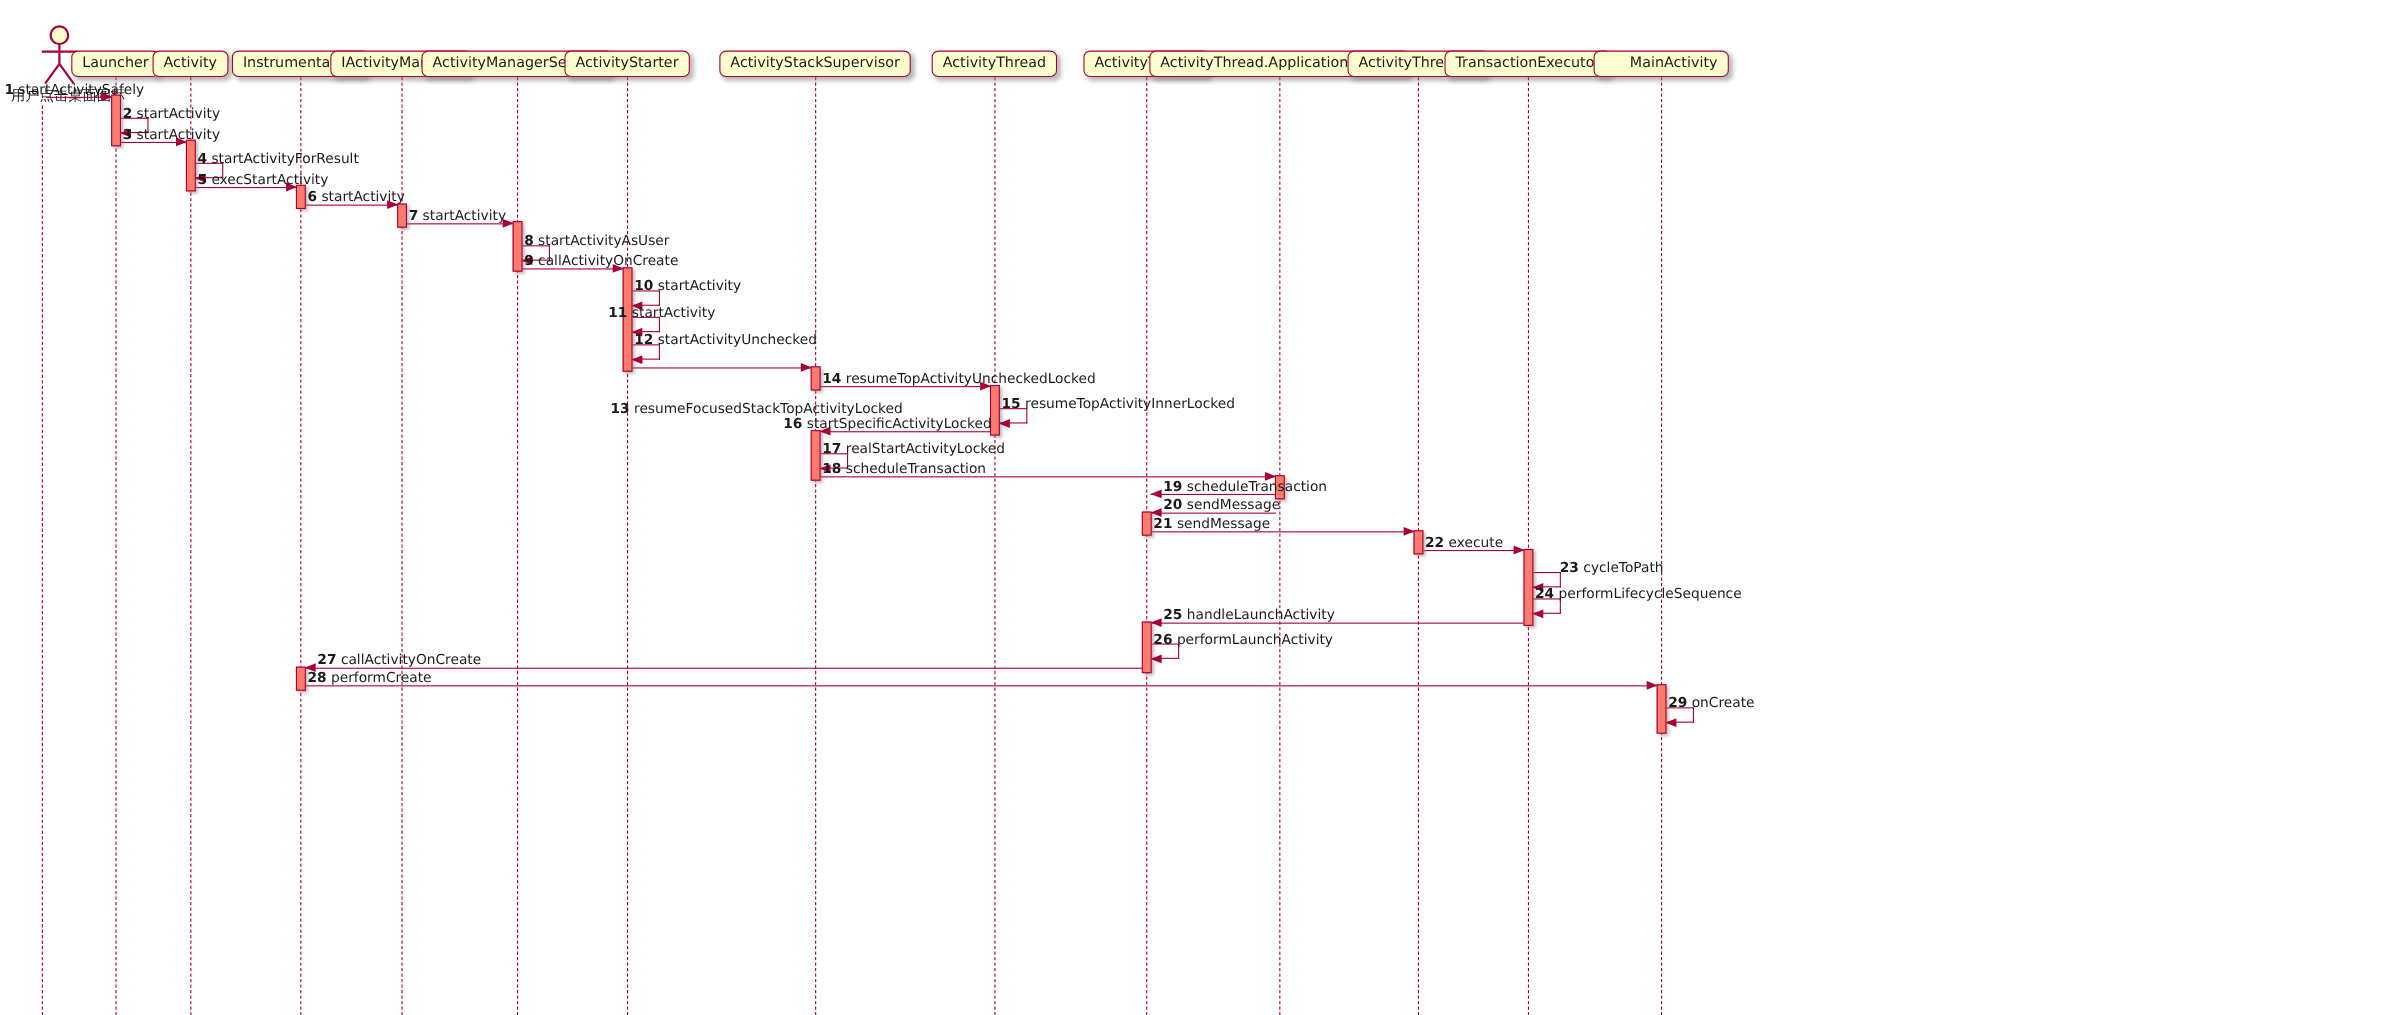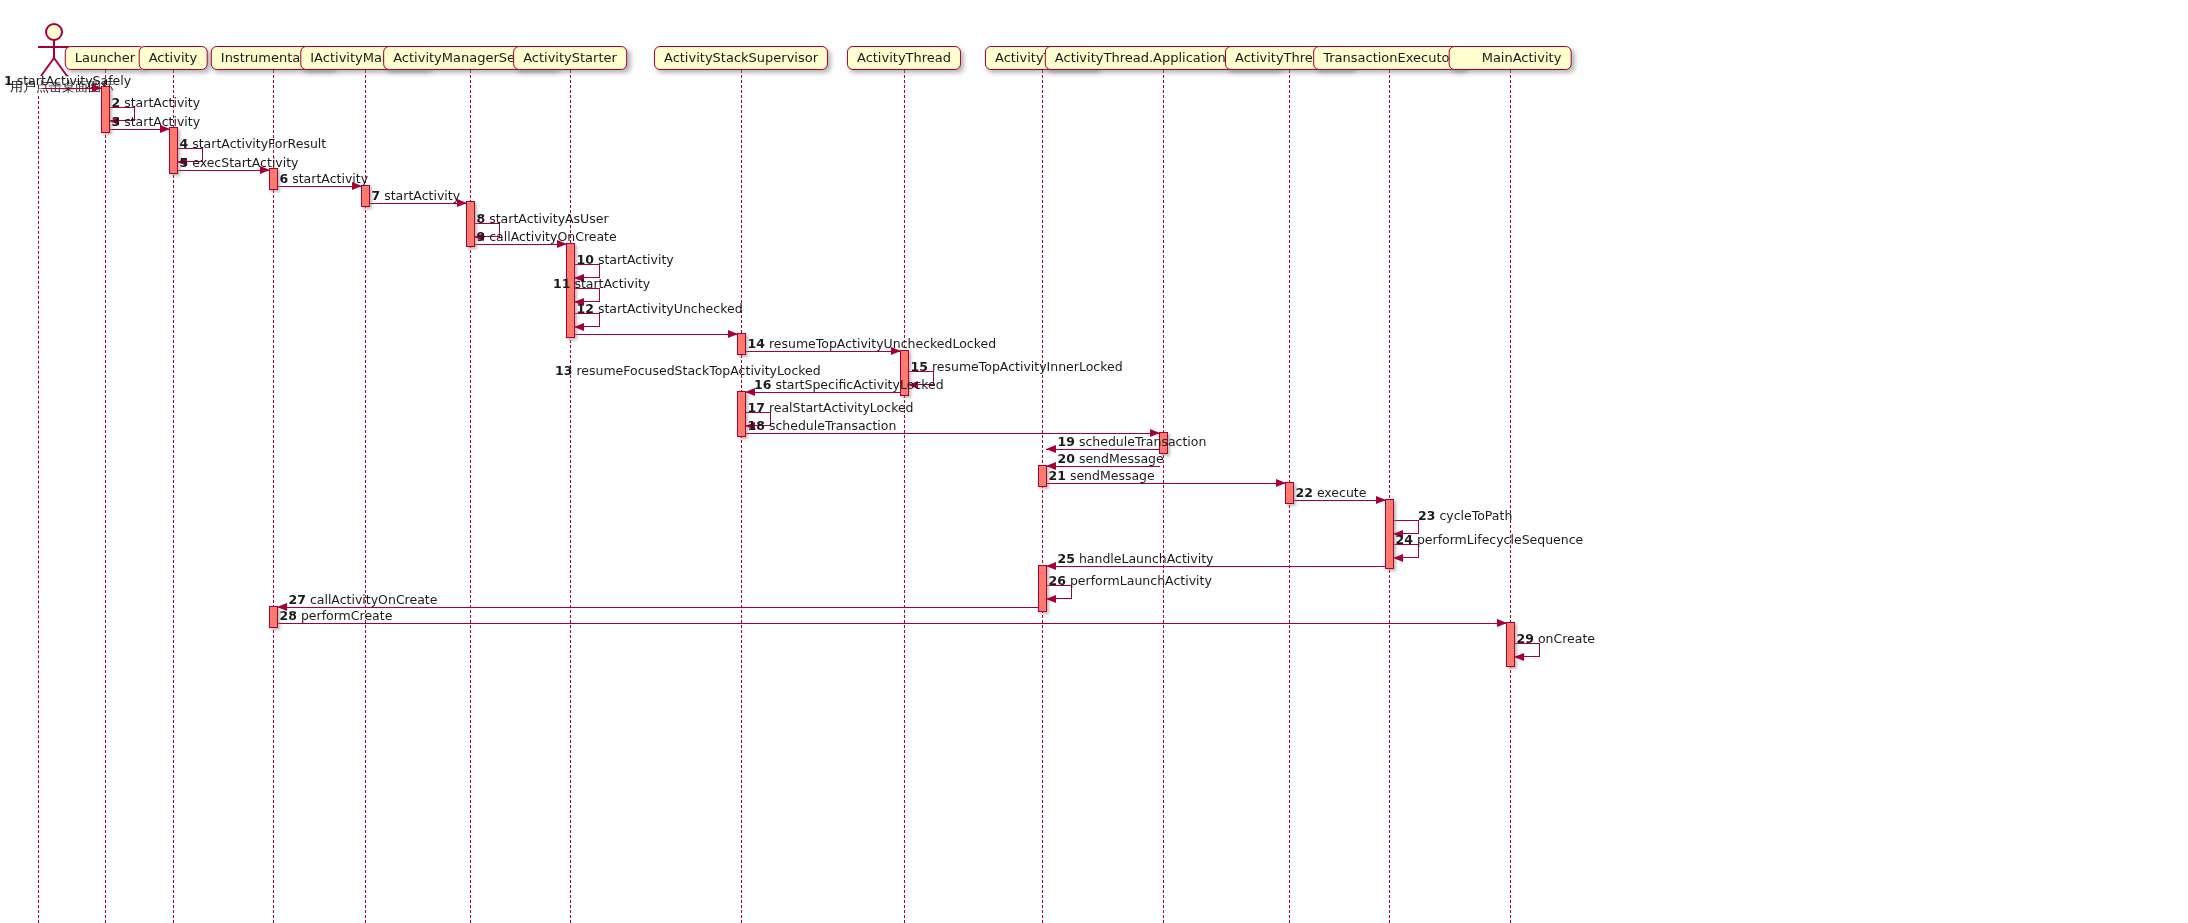--- a/index.html
+++ b/index.html
@@ -217,21 +217,21 @@
       <div class="arrow-head right" style="left: 727.5px; top: 330px;"></div>
       <div class="msg-label" style="top: 319px; left: 555px; margin-top: 44px;"><span class="num">13</span> <span class="txt">resumeFocusedStackTopActivityLocked</span></div>
       <div class="msg-line" style="left: 744.5px; top: 351px; width: 156px;"></div>
       <div class="arrow-head right" style="left: 890.5px; top: 347px;"></div>
       <div class="msg-label" style="top: 336px; left: 747.5px;"><span class="num">14</span> <span class="txt">resumeTopActivityUncheckedLocked</span></div>
       <div class="self-loop" style="left: 907.5px; top: 371px; width: 26px; height: 14px;"></div>
       <div class="arrow-head left" style="left: 907.5px; top: 380.5px;"></div>
       <div class="msg-label" style="left: 910.5px; top: 359px;"><span class="num">15</span> <span class="txt">resumeTopActivityInnerLocked</span></div>
       <div class="msg-line" style="left: 744.5px; top: 392px; width: 156px;"></div>
       <div class="arrow-head left" style="left: 744.5px; top: 388px;"></div>
-      <div class="msg-label" style="top: 377px; left: 754px;"><span class="num">16</span> <span class="txt">startSpecificActivityLocked</span></div>
+      <div class="msg-label" style="top: 377px; left: 712px;"><span class="num">16</span> <span class="txt">startSpecificActivityLocked</span></div>
       <div class="self-loop" style="left: 744.5px; top: 412px; width: 26px; height: 14px;"></div>
       <div class="arrow-head left" style="left: 744.5px; top: 421.5px;"></div>
       <div class="msg-label" style="left: 747.5px; top: 400px;"><span class="num">17</span> <span class="txt">realStartActivityLocked</span></div>
       <div class="msg-line" style="left: 744.5px; top: 433px; width: 415px;"></div>
       <div class="arrow-head right" style="left: 1149.5px; top: 429px;"></div>
       <div class="msg-label" style="top: 418px; left: 747.5px;"><span class="num">18</span> <span class="txt">scheduleTransaction</span></div>
       <div class="msg-line" style="left: 1045.5px; top: 449px; width: 114px;"></div>
       <div class="arrow-head left" style="left: 1045.5px; top: 445px;"></div>
       <div class="msg-label" style="top: 434px; left: 1057.5px;"><span class="num">19</span> <span class="txt">scheduleTransaction</span></div>
       <div class="msg-line" style="left: 1045.5px; top: 466px; width: 114px;"></div>

